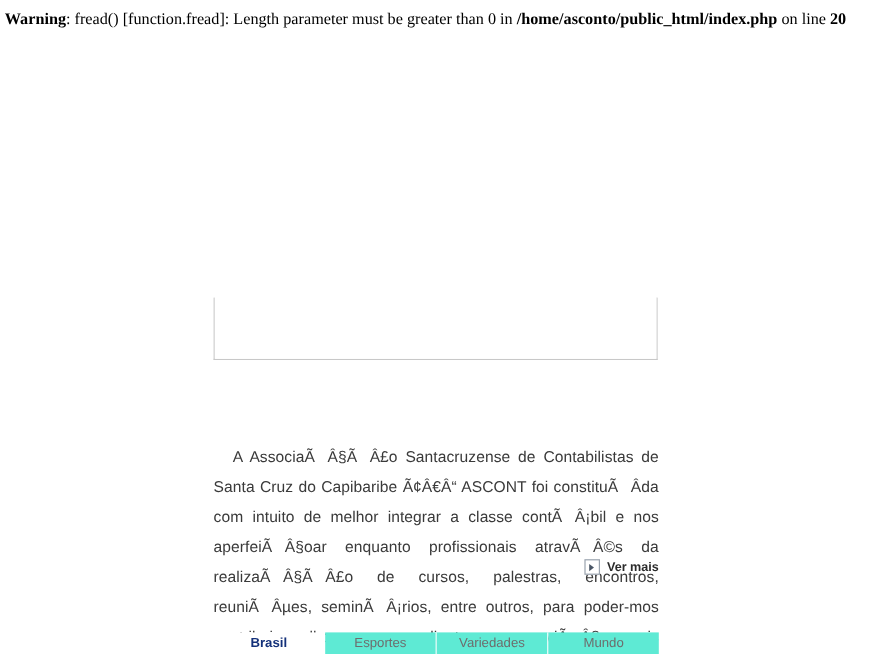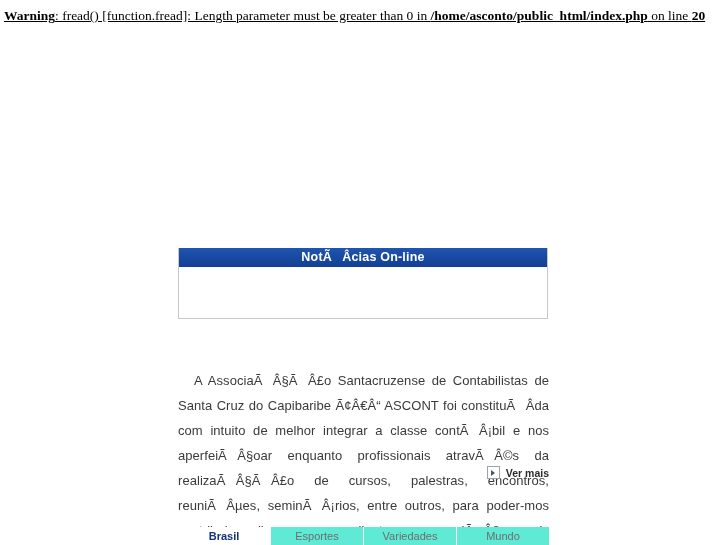--- a/index.html
+++ b/index.html
@@ -31,21 +31,20 @@
     font-weight: bold;
   }
 
   
   .page-wrap {
     position: absolute;
     left: 0;
     top: 0;
     width: 631px;
     height: 545px;
-    text-decoration: underline;
   }
 
   .content-col {
     position: absolute;
     left: 178px;
     top: 248px;
     width: 370px;
   }
 
   
@@ -161,21 +160,20 @@
 <body>
 
 <div class="page-wrap">
 
   <p class="php-warning">
     <b>Warning</b><span>: fread() [function.fread]: Length parameter must be greater than 0 in </span><b>/home/asconto/public_html/index.php</b><span> on line </span><b>20</b>
   </p>
 
   <div class="content-col">
     <div class="news-box">
-      <div class="news-header">NotÃÂ­cias On-line</div>
       <div class="news-body"></div>
     </div>
   </div>
 
   <div class="about-block">
     <p class="about-text">A AssociaÃÂ§ÃÂ£o Santacruzense de Contabilistas de Santa Cruz do Capibaribe Ã¢Â€Â“ ASCONT foi constituÃÂ­da com intuito de melhor integrar a classe contÃÂ¡bil e nos aperfeiÃÂ§oar enquanto profissionais atravÃÂ©s da realizaÃÂ§ÃÂ£o de cursos, palestras, encontros, reuniÃÂµes, seminÃÂ¡rios, entre outros, para poder-mos contribuir melhor a nossos clientes com serviÃÂ§os mais qualificados e consequentemente a sociedade santacruzense.</p>
   </div>
 
   <div class="vermais-row">
     <span class="vermais-icon"></span>

